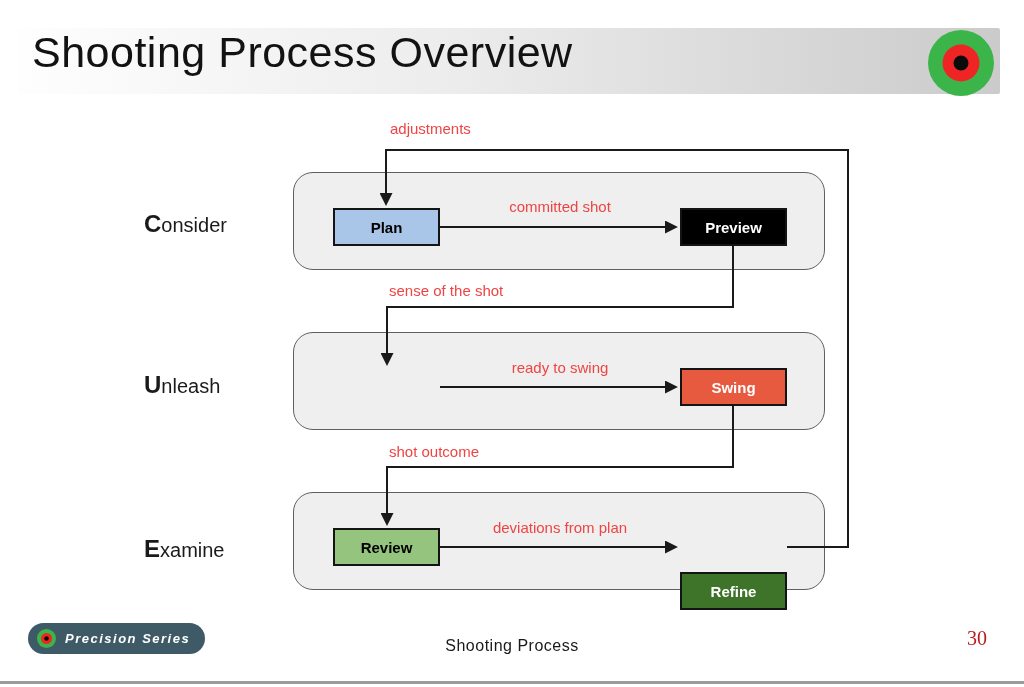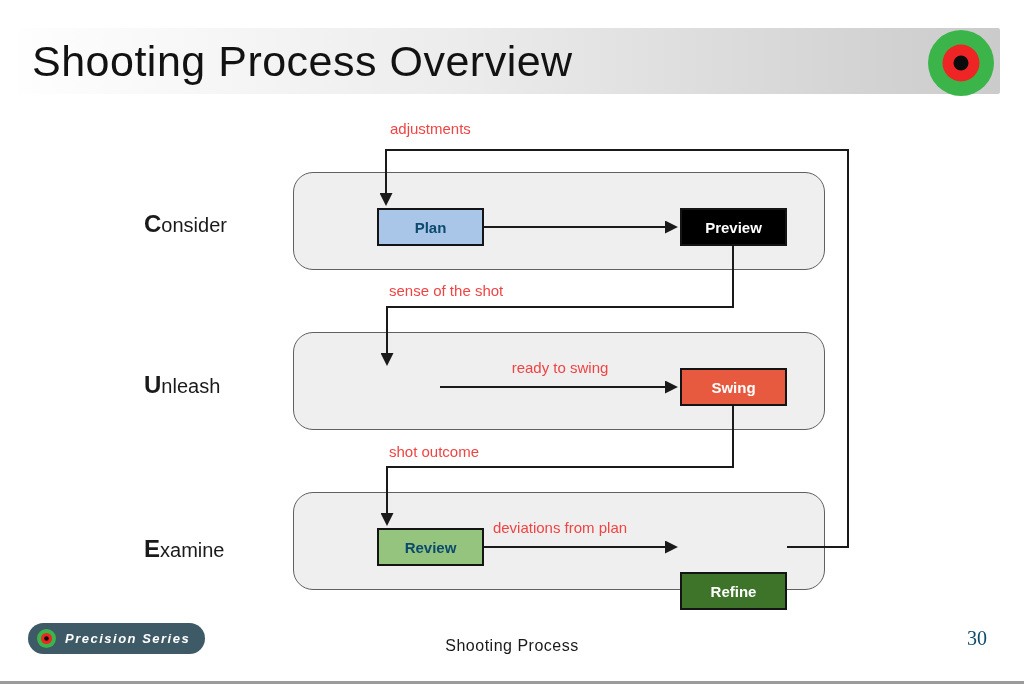--- a/index.html
+++ b/index.html
@@ -4,41 +4,41 @@
 <style>
   html,body{margin:0;padding:0;background:#fff;}
   .slide{
     position:relative;width:1024px;height:687px;background:#ffffff;overflow:hidden;
     font-family:"Liberation Sans",sans-serif;
   }
   
   .title-bar{
     position:absolute;left:18px;top:28px;width:982px;height:66px;
     background:linear-gradient(to right,#fefefe 0%,#ececec 45%,#cbcbcb 100%);
-    border-radius:2px;display:flex;align-items:center;
+    border-radius:2px;display:flex;
   }
   .slide-title{
     margin:0 0 0 14px;font-size:43px;font-weight:400;color:#121212;
     letter-spacing:0.5px;font-family:"Liberation Sans",sans-serif;
   }
   .logo{position:absolute;left:925px;top:27px;width:72px;height:72px;}
   
   .phase-container{
     position:absolute;left:293px;width:530px;height:96px;
     background:#efefef;border:1.5px solid #606060;border-radius:20px;
     z-index:1;
   }
   .connectors{position:absolute;left:0;top:0;width:1024px;height:687px;z-index:2;pointer-events:none;}
   .node{
     position:absolute;width:103px;height:34px;border:2px solid #141414;
     display:flex;align-items:center;justify-content:center;
     font-size:15px;font-weight:700;z-index:3;
   }
   .node.light-text{color:#ffffff;}
-  .node.dark-text{color:#0c4a6e;margin-left:44px;}
+  .node.dark-text{color:#000000;}
   .phase-label{
     position:absolute;left:144px;width:120px;font-size:20px;color:#1a1a1a;z-index:3;
   }
   .phase-label b{font-size:24px;font-weight:700;}
   .edge-label{
     position:absolute;font-size:15px;color:#ef4444;z-index:4;white-space:nowrap;
   }
   .edge-label.centered{left:440px;width:240px;text-align:center;}
   
   .series-badge{
@@ -47,21 +47,21 @@
     padding:0 15px 0 8px;border-radius:17px;z-index:5;
   }
   .series-badge span{
     color:#ffffff;font-size:13px;font-weight:700;font-style:italic;letter-spacing:1.5px;
   }
   .footer-title{
     position:absolute;left:0;right:0;top:637px;text-align:center;
     font-size:16px;color:#1a1a1a;letter-spacing:0.5px;
   }
   .page-number{
-    position:absolute;right:37px;top:627px;font-size:20px;color:#0c4a6e;
+    position:absolute;right:37px;top:627px;font-size:20px;color:#b91c1c;
     font-family:"Liberation Serif",serif;
   }
   .bottom-rule{position:absolute;left:0;top:681px;width:1024px;height:3px;background:#9b9b9b;}
 </style>
 </head>
 <body>
 
 <div class="slide">
 
   <div class="title-bar">
@@ -95,20 +95,21 @@
   <div class="phase-label" style="top:371px"><b>U</b><span>nleash</span></div>
   <div class="phase-label" style="top:535px"><b>E</b><span>xamine</span></div>
 
   <div class="node dark-text" style="left: 333px; top: 208px; background: rgb(169, 197, 232);">Plan</div>
   <div class="node light-text" style="left: 680px; top: 208px; background: #000000;">Preview</div>
   <div class="node light-text" style="left: 680px; top: 368px; background: rgb(232, 90, 64);">Swing</div>
   <div class="node dark-text" style="left: 333px; top: 528px; background: rgb(148, 196, 125);">Review</div>
   <div class="node light-text" style="left: 680px; top: 528px; background: rgb(61, 116, 41); margin-top: 44px;">Refine</div>
 
   <div class="edge-label" style="left:390px;top:120px">adjustments</div>
+  <div class="edge-label centered" style="top:198px">committed shot</div>
   <div class="edge-label" style="left:389px;top:282px">sense of the shot</div>
   <div class="edge-label centered" style="top:359px">ready to swing</div>
   <div class="edge-label" style="left:389px;top:443px">shot outcome</div>
   <div class="edge-label centered" style="top:519px">deviations from plan</div>
 
   <div class="series-badge" style="background: rgb(62, 90, 102);">
     <svg width="21" height="21" viewBox="0 0 21 21">
       <circle cx="10.5" cy="10.5" r="9.5" fill="#3bb54a"></circle>
       <circle cx="10.5" cy="10.5" r="5.5" fill="#ee2524"></circle>
       <circle cx="10.5" cy="10.5" r="2.3" fill="#0b0b0b"></circle>

